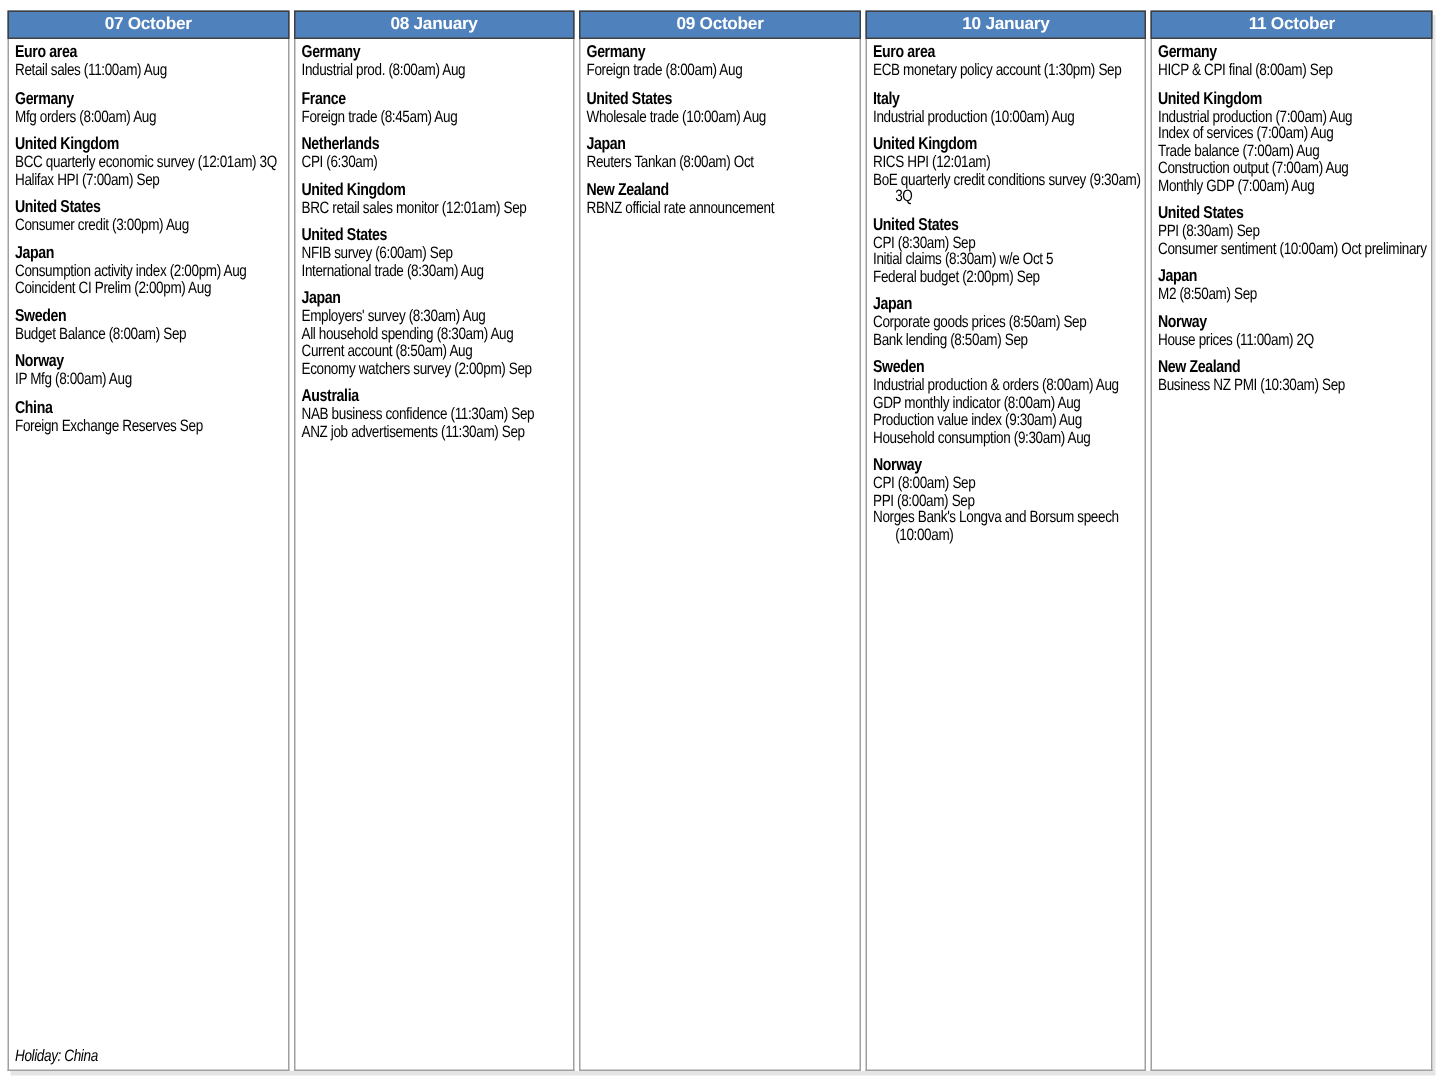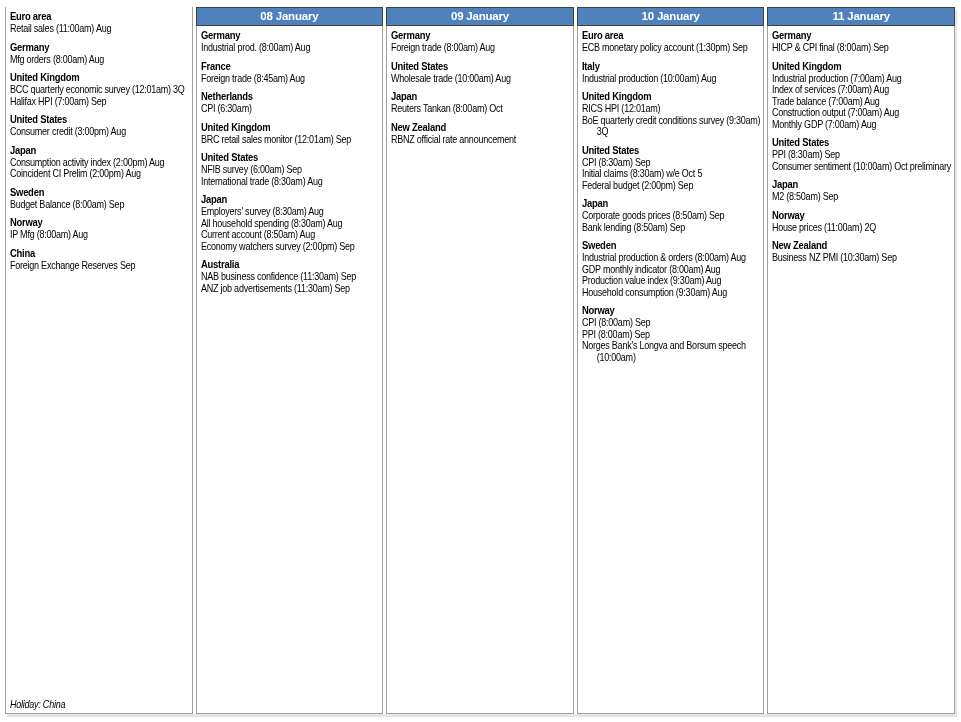--- a/index.html
+++ b/index.html
@@ -73,20 +73,21 @@
     line-height: 12px;
     letter-spacing: -0.3px;
     color: #000;
   }
 </style>
 </head>
 <body>
 
 <div class="calendar" id="calendar">
   <div class="col">
+    <div class="col-header">07 October</div>
     <div class="col-body">
       <div class="inner">
         <div class="sections">
             <div class="section">
               <div class="country">Euro area</div>
               <div class="event">Retail sales (11:00am) Aug</div>
             </div>
             <div class="section">
               <div class="country">Germany</div>
               <div class="event">Mfg orders (8:00am) Aug</div>
@@ -161,21 +162,21 @@
               <div class="event">NAB business confidence (11:30am) Sep</div>
               <div class="event">ANZ job advertisements (11:30am) Sep</div>
             </div>
           </div>
 
       </div>
     </div>
   </div>
 
   <div class="col">
-    <div class="col-header">09 January</div>
+    <div class="col-header">09 October</div>
     <div class="col-body">
       <div class="inner">
         <div class="sections">
             <div class="section">
               <div class="country">Germany</div>
               <div class="event">Foreign trade (8:00am) Aug</div>
             </div>
             <div class="section">
               <div class="country">United States</div>
               <div class="event">Wholesale trade (10:00am) Aug</div>
@@ -236,21 +237,21 @@
               <div class="event">PPI (8:00am) Sep</div>
               <div class="event">Norges Bank's Longva and Borsum speech (10:00am)</div>
             </div>
           </div>
 
       </div>
     </div>
   </div>
 
   <div class="col">
-    <div class="col-header">11 January</div>
+    <div class="col-header">11 October</div>
     <div class="col-body">
       <div class="inner">
         <div class="sections">
             <div class="section">
               <div class="country">Germany</div>
               <div class="event">HICP &amp; CPI final (8:00am) Sep</div>
             </div>
             <div class="section">
               <div class="country">United Kingdom</div>
               <div class="event">Industrial production (7:00am) Aug</div>

